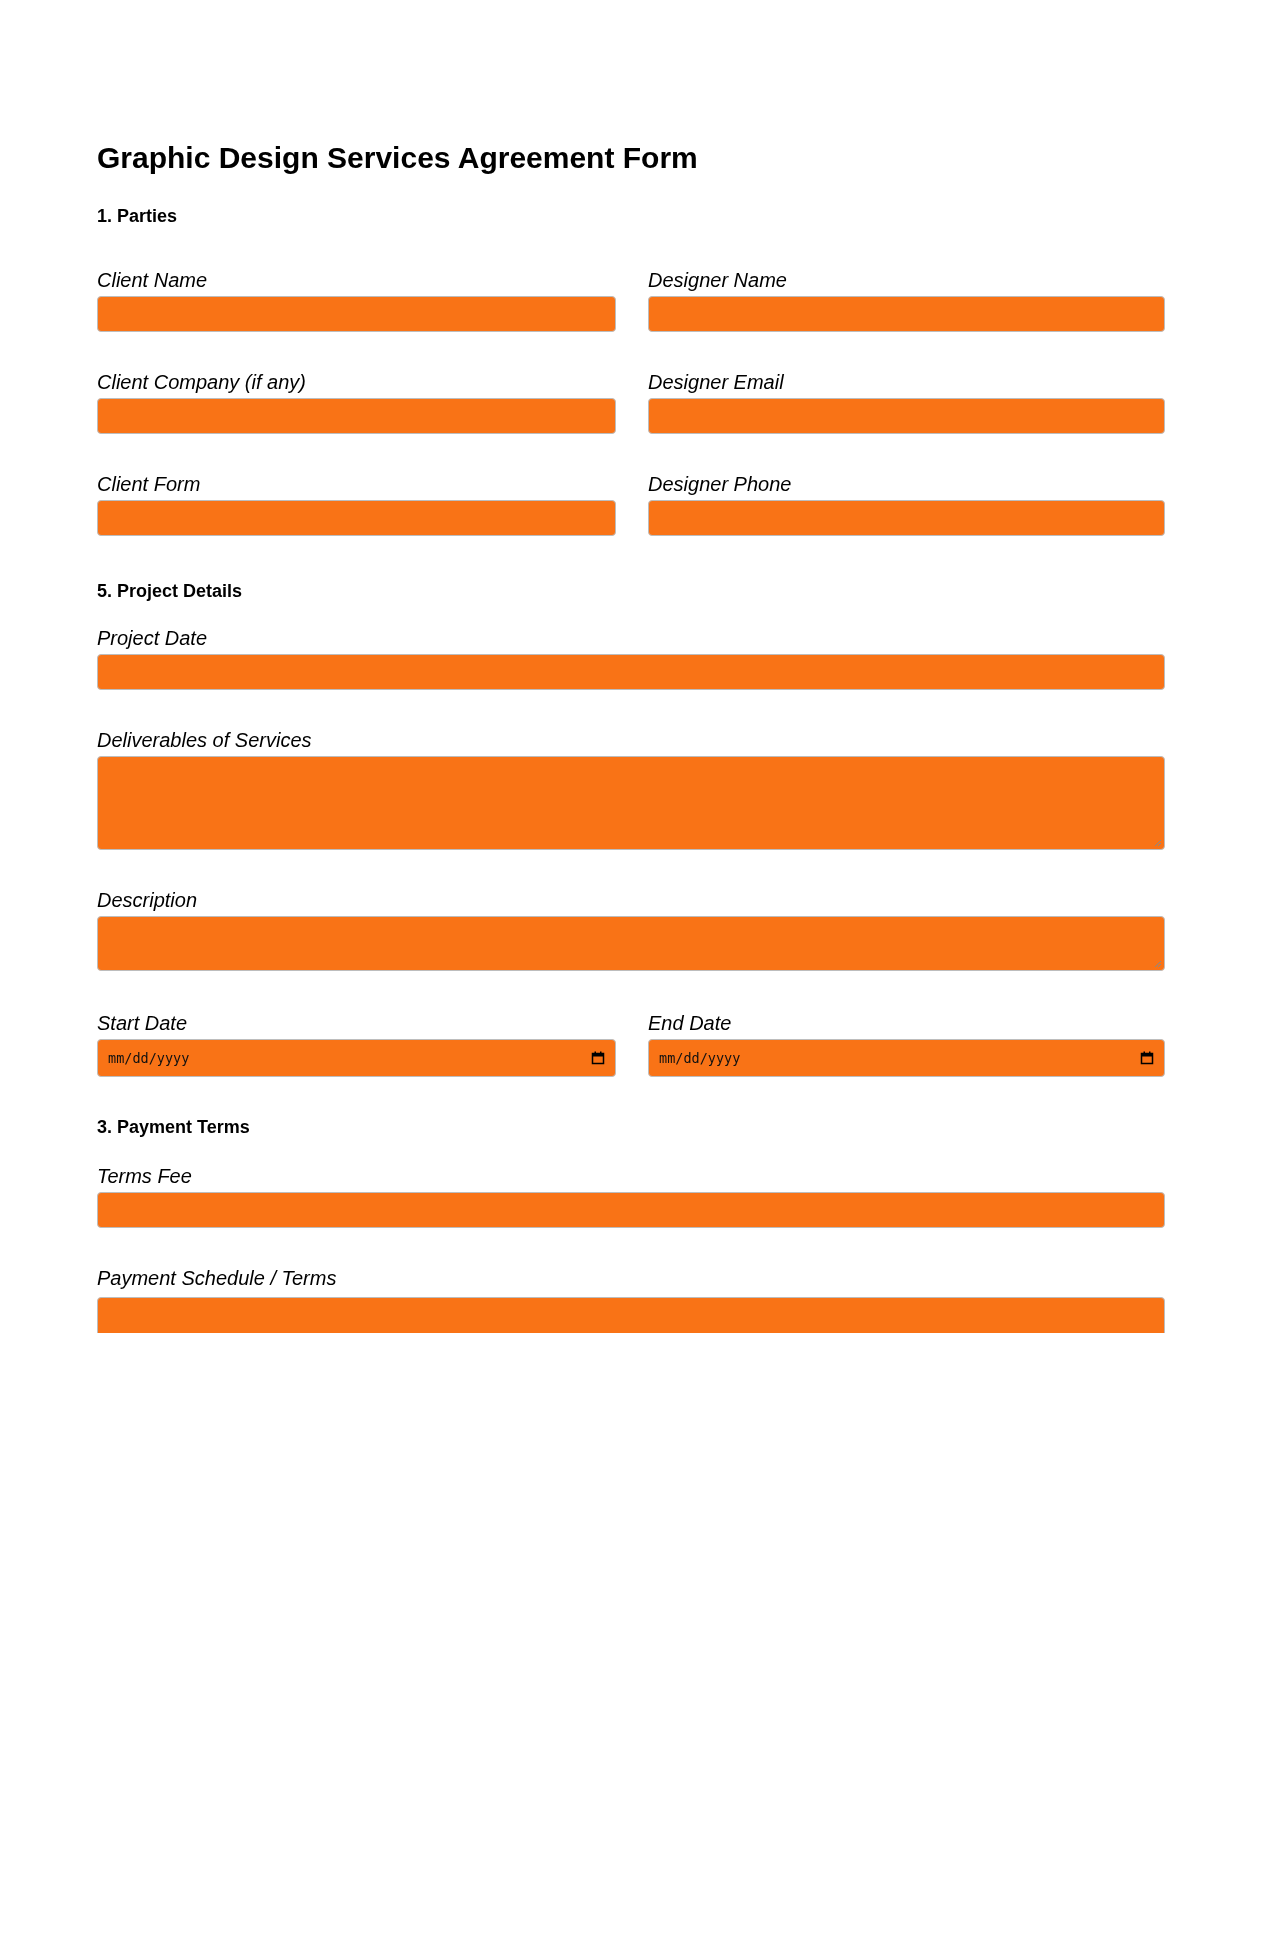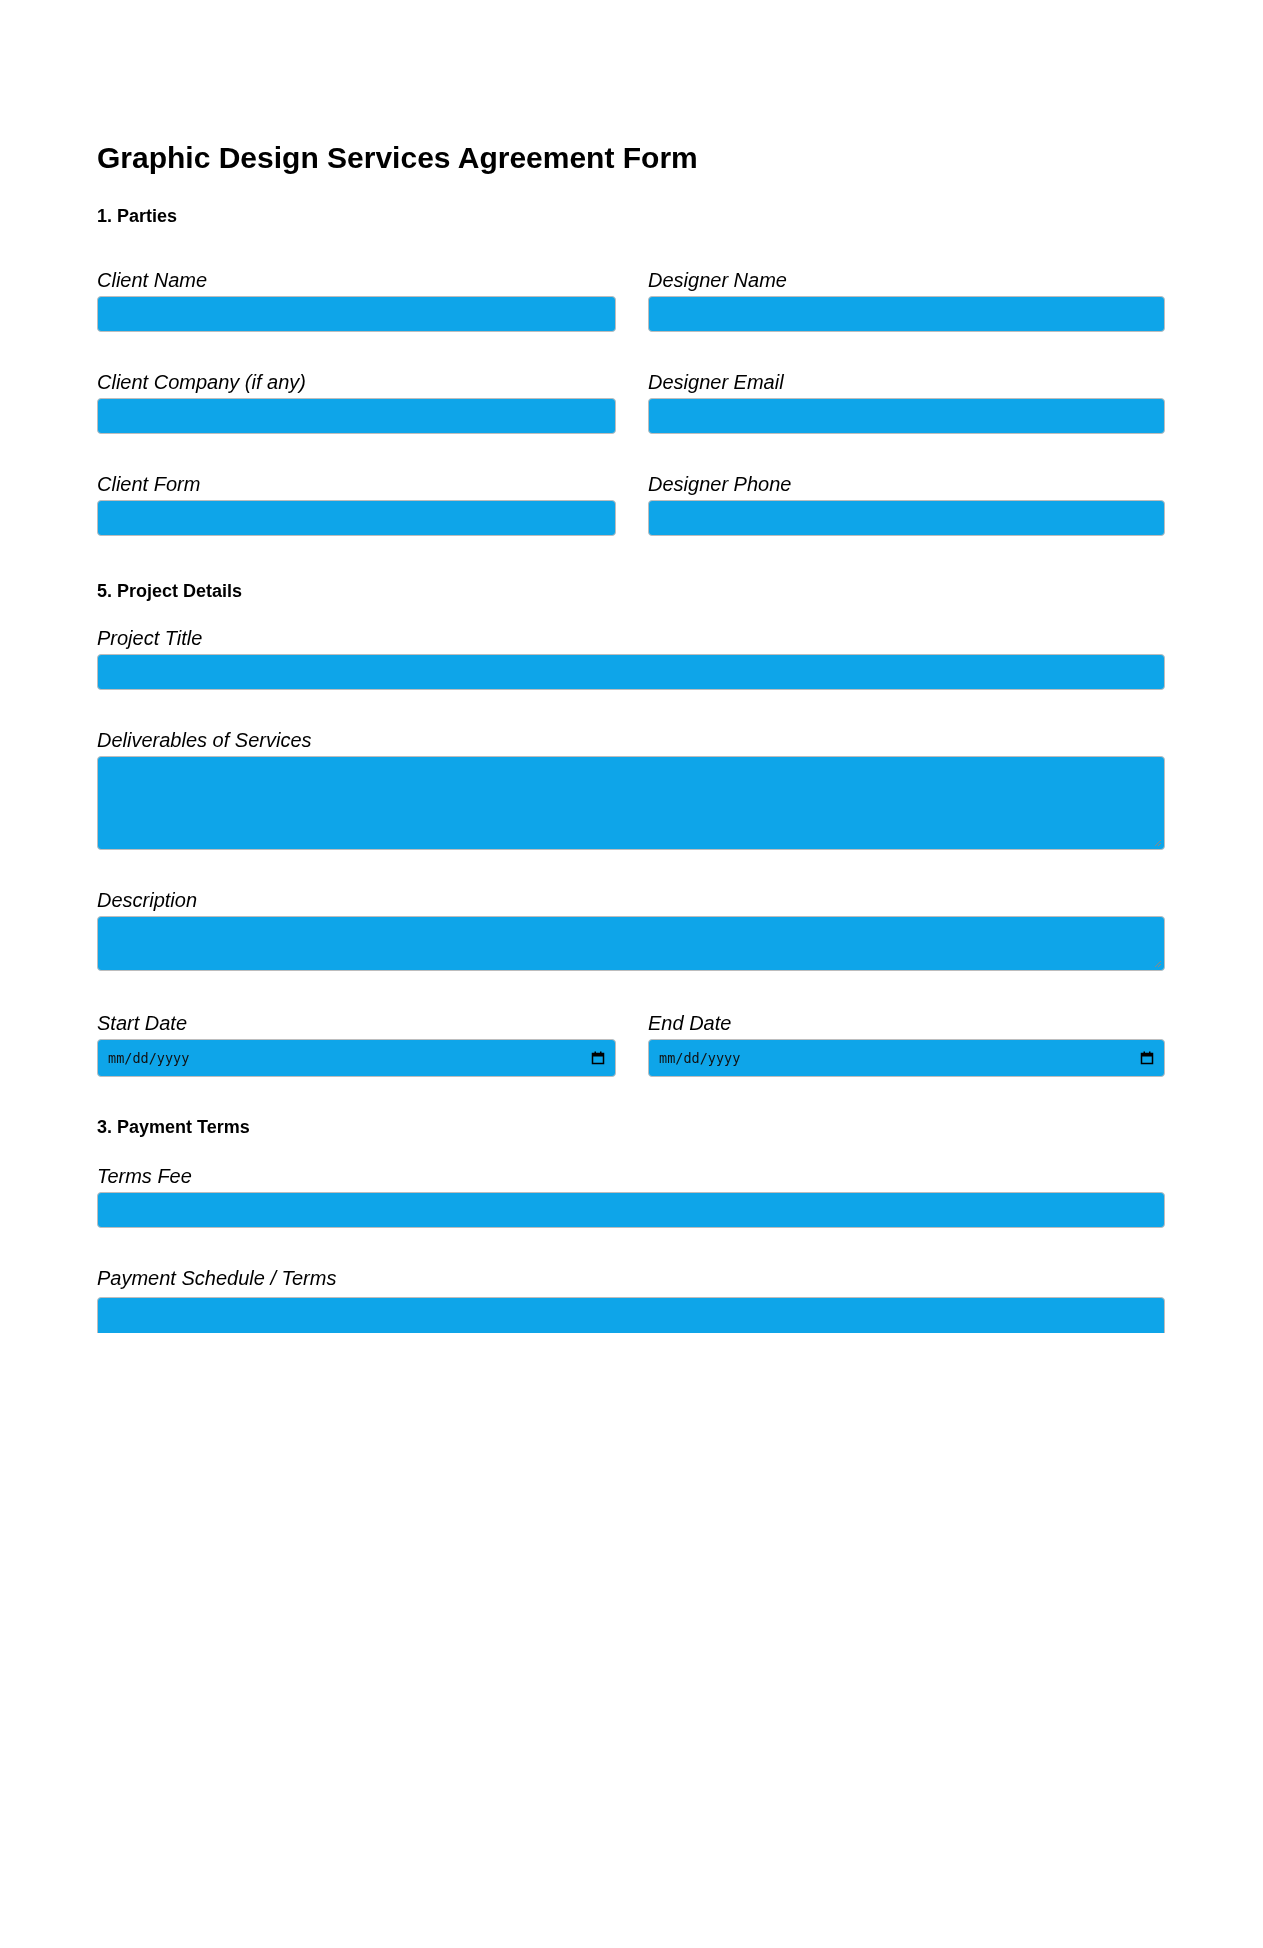--- a/index.html
+++ b/index.html
@@ -2,21 +2,21 @@
 <html><head>
 <meta charset="utf-8">
 <style>
   html, body { margin: 0; padding: 0; background: #ffffff; }
   body { width: 1263px; height: 1948px; position: relative; overflow: hidden;
          font-family: "Liberation Sans", sans-serif; color: #000; }
   .page { position: absolute; left: 97px; top: 0; width: 1068px; height: 1300px; overflow: hidden; margin-top: 33px; }
   h1 { position: absolute; left: 0; top: 107px; margin: 0; font-size: 30px; font-weight: bold; line-height: 36px; white-space: nowrap; }
   h2 { position: absolute; left: 0; margin: 0; font-size: 18px; font-weight: bold; line-height: 28px; white-space: nowrap; }
   .label { position: absolute; font-size: 20px; line-height: 20px; white-space: nowrap; font-style: italic; }
-  .field { position: absolute; box-sizing: border-box; border: 1px solid #bdbdbd; border-radius: 4px; background: #0ea5e9; }
+  .field { position: absolute; box-sizing: border-box; border: 1px solid #bdbdbd; border-radius: 4px; background: #f97316; }
   .half-l { left: 0; width: 519px; }
   .half-r { left: 551px; width: 517px; }
   .full { left: 0; width: 1068px; }
   .input { height: 36px; }
   .date { height: 38px; display: flex; align-items: center; padding: 0 10px; }
   .date-text { font-family: "DejaVu Sans Mono", monospace; font-size: 13.5px; color: #111; letter-spacing: 0px; }
   .cal { margin-left: auto; width: 14px; height: 14px; }
   .resize { position: absolute; right: 2px; bottom: 2px; width: 8px; height: 8px; }
 </style>
 </head>
@@ -38,21 +38,21 @@
   <div class="label" style="left:551px;top:339px">Designer Email</div>
   <div class="field input half-r" style="top:365px"></div>
 
   <div class="label" style="left:0;top:441px">Client Form</div>
   <div class="field input half-l" style="top:467px"></div>
   <div class="label" style="left:551px;top:441px">Designer Phone</div>
   <div class="field input half-r" style="top:467px"></div>
 
   <h2 style="top:544px">5. Project Details</h2>
 
-  <div class="label" style="left:0;top:595px">Project Title</div>
+  <div class="label" style="left:0;top:595px">Project Date</div>
   <div class="field input full" style="top:621px"></div>
 
   <div class="label" style="left:0;top:697px">Deliverables of Services</div>
   <div class="field full" style="top:723px;height:94px">
     <svg class="resize" viewBox="0 0 8 8">
         <path d="M7 1 L1 7 M7 4 L4 7" stroke="#888" stroke-width="1" fill="none"></path>
       </svg>
   </div>
 
   <div class="label" style="left:0;top:857px">Description</div>

